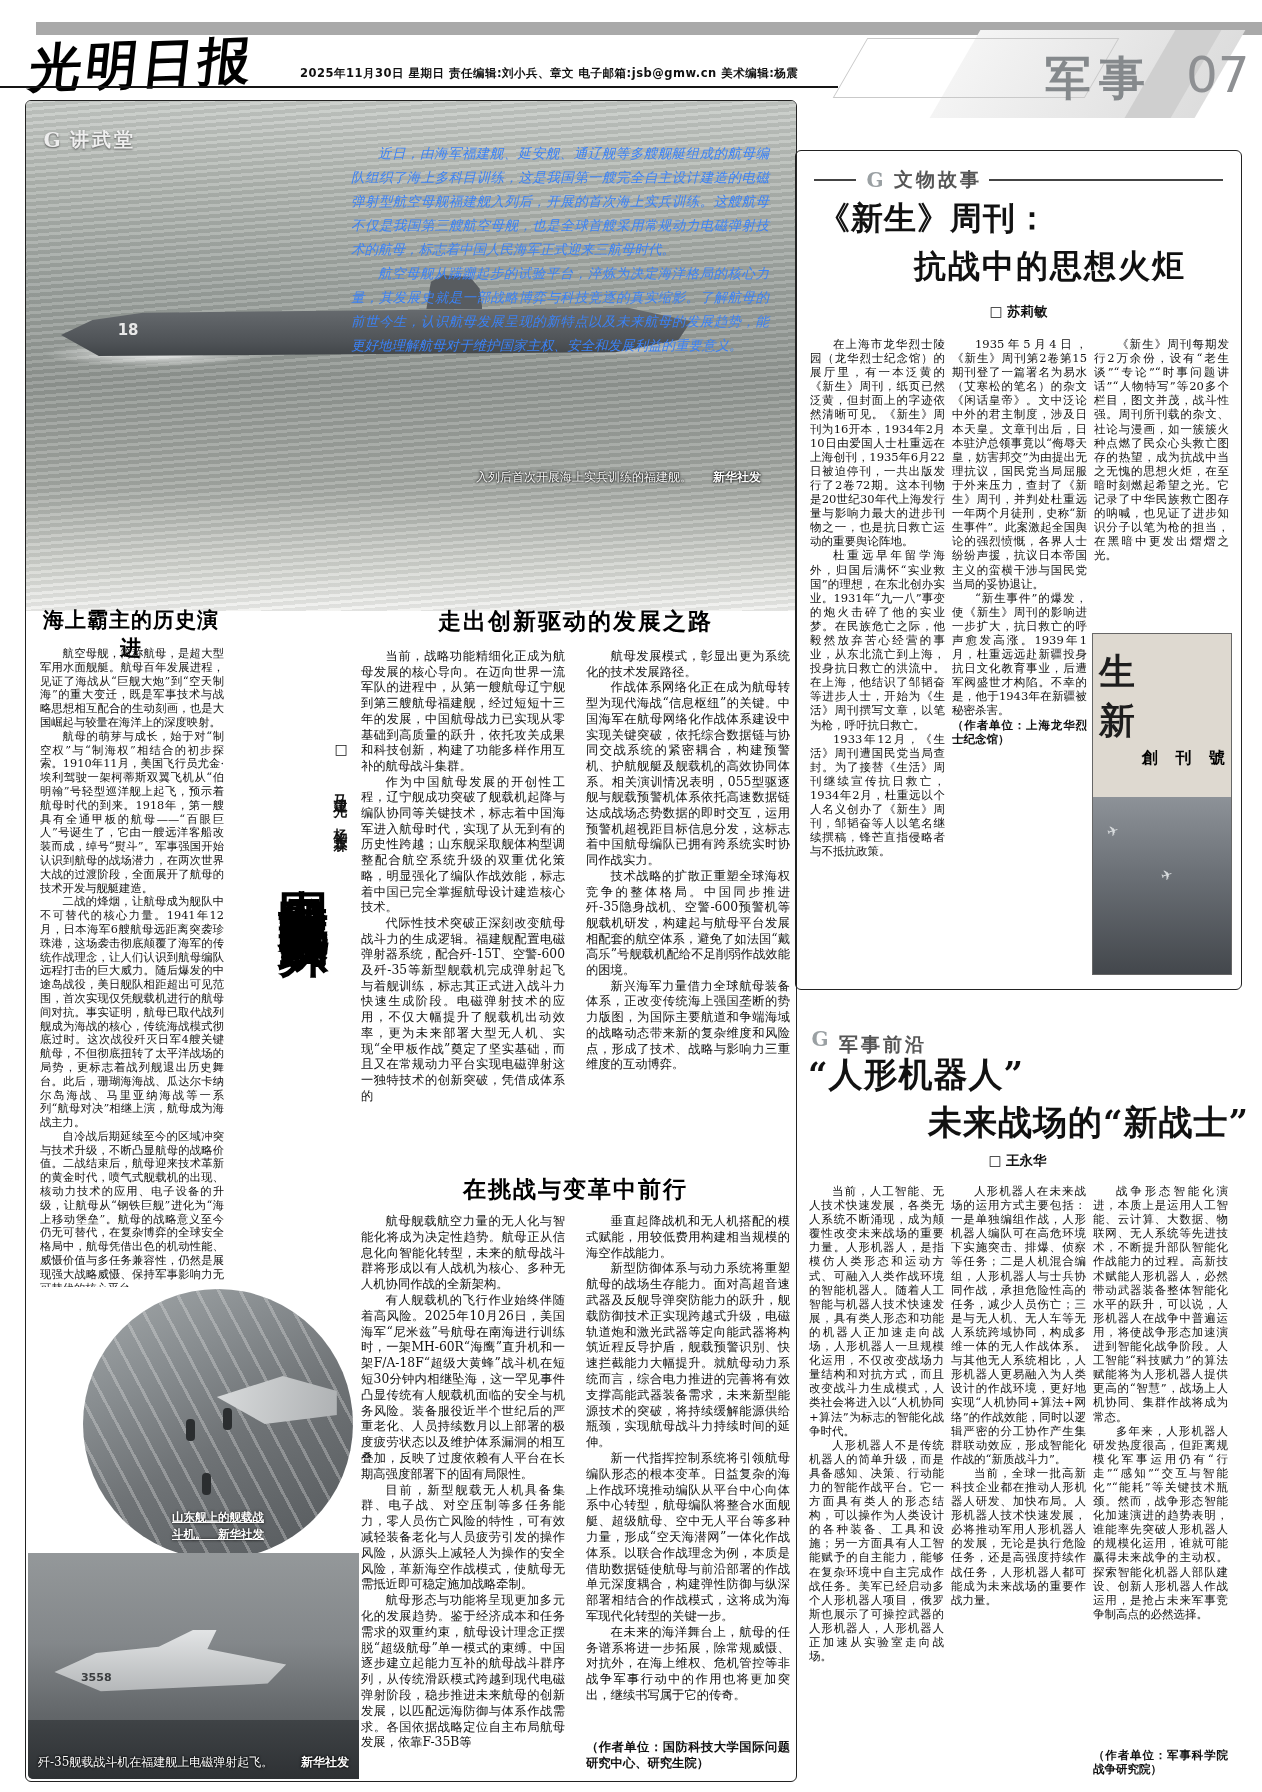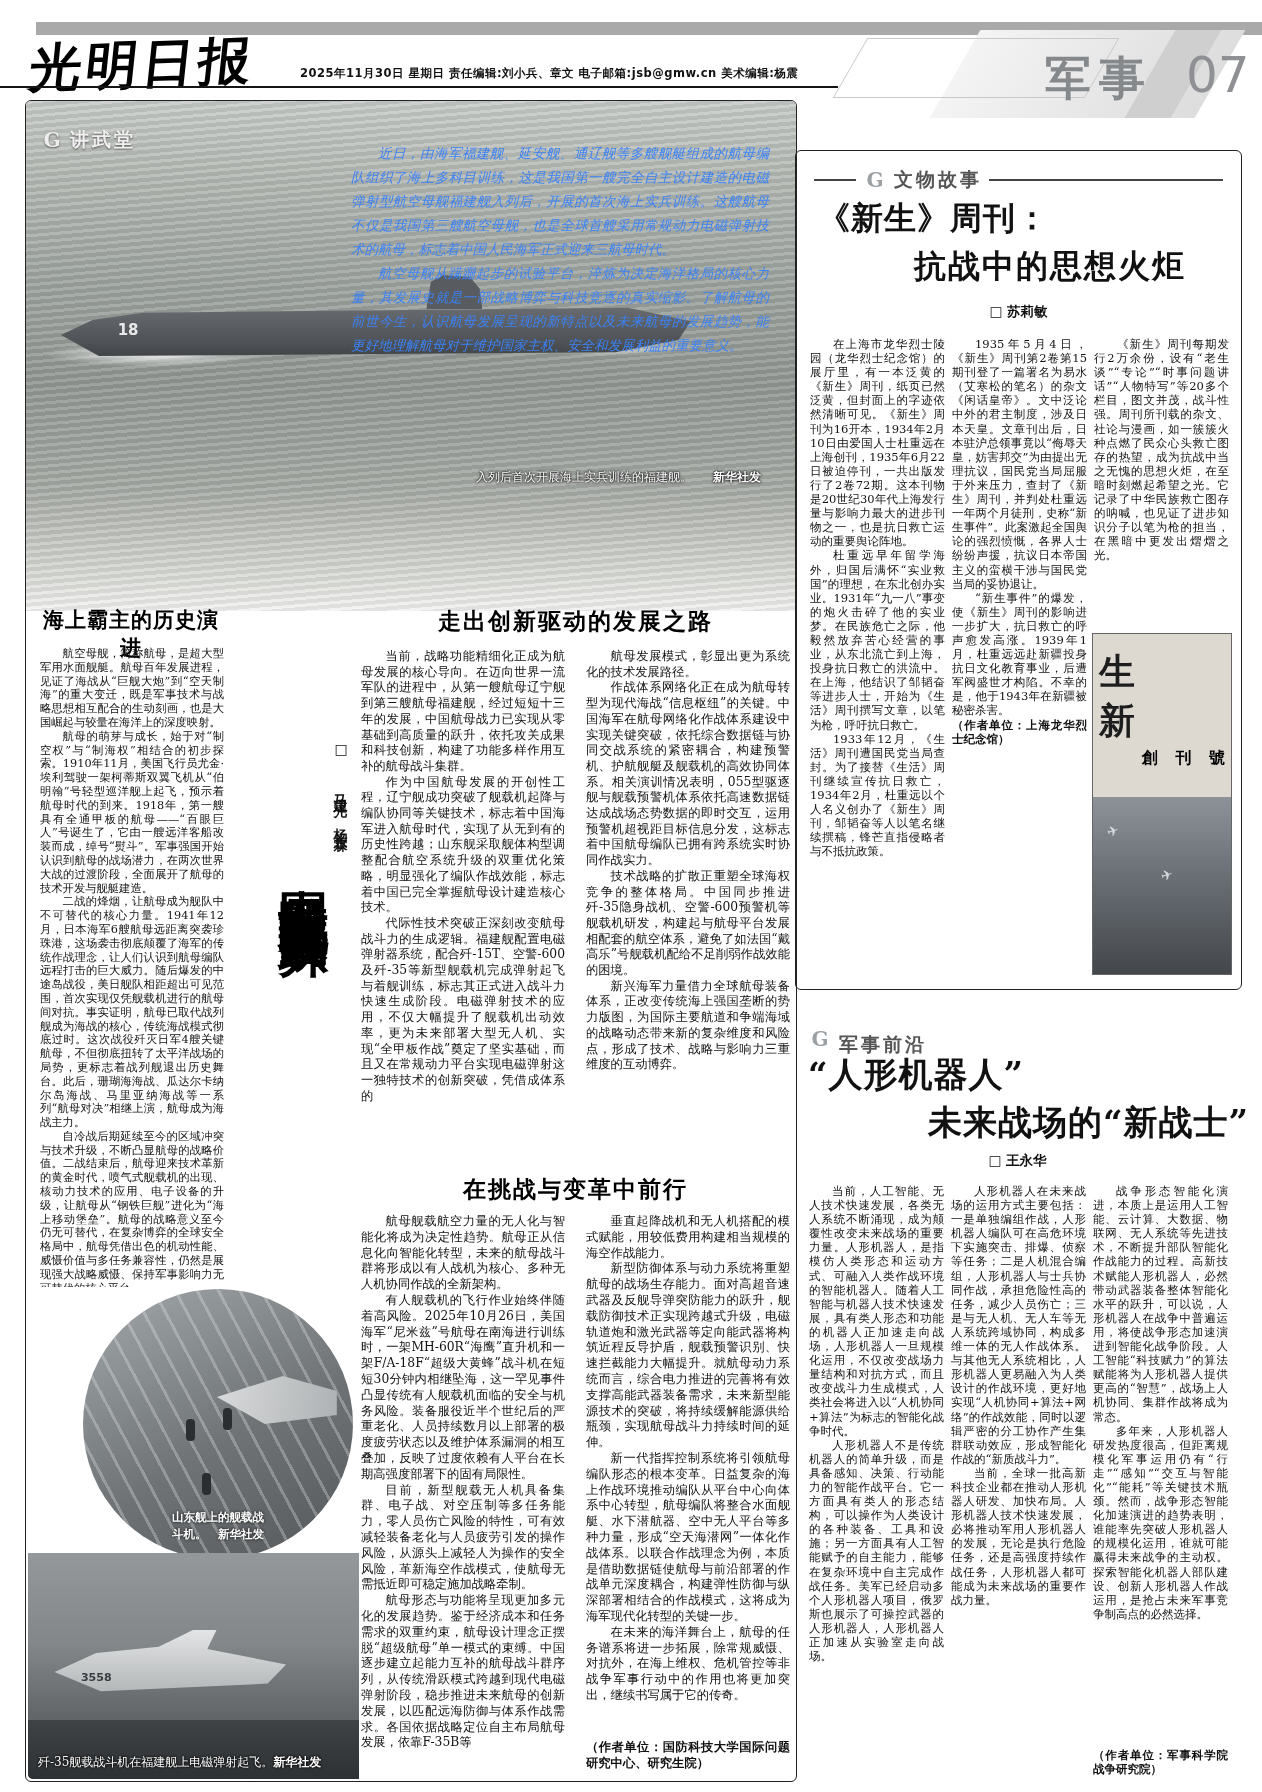--- a/index.html
+++ b/index.html
@@ -63,29 +63,29 @@
   .author{margin:0;font-weight:700;text-indent:0;}
   .author-abs{position:absolute;bottom:0;left:0;right:0;background:#fff;font-weight:700;margin:0;}
   
   .circle-photo{position:absolute;left:57px;top:1188px;width:270px;height:270px;border-radius:50%;overflow:hidden;
      background:linear-gradient(150deg,#a3a8aa 0%,#878c8f 30%,#6f7376 55%,#54585b 100%);}
   .deck-lines{position:absolute;inset:0;background:repeating-linear-gradient(62deg,rgba(255,255,255,0) 0 16px,rgba(235,235,235,.30) 16px 19px);}
   .crew{position:absolute;width:9px;height:22px;background:#2b2e30;border-radius:4px;}
   .jetwedge{position:absolute;right:6%;top:30%;width:120px;height:60px;background:linear-gradient(100deg,#d9dbdc,#aeb1b3);
             clip-path:polygon(0 45%,55% 10%,100% 35%,100% 75%,40% 90%);}
   .circle-cap{position:absolute;left:0;right:0;bottom:16px;text-align:center;color:#fff;font-size:11.5px;font-weight:700;
-              text-shadow:0 0 3px #000;line-height:1.5;}
+              text-shadow:0 0 3px #000;line-height:1.5;text-decoration:underline;}
   
   .jet-photo{position:absolute;left:2px;top:1452px;width:331px;height:226px;overflow:hidden;border-radius:0 0 0 5px;
      background:linear-gradient(180deg,#94989a 0%,#83878a 40%,#64686b 70%,#4c5053 100%);}
   .jet-body{position:absolute;left:8%;top:34%;width:70%;height:34%;background:linear-gradient(180deg,#e2e4e5,#a9acae);
      clip-path:polygon(0 55%,18% 30%,45% 22%,60% 0,70% 0,66% 25%,100% 45%,92% 70%,20% 80%);}
   .jet-num{position:absolute;left:16%;top:52%;font-size:11px;color:#3a3d3f;font-family:"DejaVu Sans",sans-serif;font-weight:700;}
   .deck-strip{position:absolute;left:0;bottom:0;width:100%;height:26%;background:linear-gradient(180deg,#3f4346,#2e3134);}
-  .jet-cap{position:absolute;left:10px;right:10px;bottom:8px;display:flex;justify-content:flex-start;color:#fff;
+  .jet-cap{position:absolute;left:10px;right:10px;bottom:8px;display:flex;justify-content:space-between;color:#fff;
            font-size:12px;text-shadow:0 0 3px #000,0 0 2px #000;}
   .jet-cap .credit{font-weight:700;}
   
   .relic-box{left:795px;top:150px;width:445px;height:838px;border:1.5px solid #222;border-radius:6px;}
   .kicker-row{position:absolute;left:18px;top:16px;right:18px;display:flex;align-items:center;gap:7px;}
   .kline{height:2px;background:#444;}
   .kline.short{width:42px;} .kline.grow{flex:1;}
   .kicker-row .glabel{font-size:19px;font-weight:900;color:#555;letter-spacing:3px;}
   .relic-h1{position:absolute;left:22px;top:46px;font-size:32px;font-weight:900;letter-spacing:1px;}
   .relic-h2{position:absolute;left:118px;top:94px;font-size:32px;font-weight:900;letter-spacing:2px;}
@@ -175,21 +175,21 @@
     <div class="col c-col m1">
         <p class="para">航母舰载航空力量的无人化与智能化将成为决定性趋势。航母正从信息化向智能化转型，未来的航母战斗群将形成以有人战机为核心、多种无人机协同作战的全新架构。</p>
         <p class="para">有人舰载机的飞行作业始终伴随着高风险。2025年10月26日，美国海军“尼米兹”号航母在南海进行训练时，一架MH-60R“海鹰”直升机和一架F/A-18F“超级大黄蜂”战斗机在短短30分钟内相继坠海，这一罕见事件凸显传统有人舰载机面临的安全与机务风险。装备服役近半个世纪后的严重老化、人员持续数月以上部署的极度疲劳状态以及维护体系漏洞的相互叠加，反映了过度依赖有人平台在长期高强度部署下的固有局限性。</p>
         <p class="para">目前，新型舰载无人机具备集群、电子战、对空压制等多任务能力，零人员伤亡风险的特性，可有效减轻装备老化与人员疲劳引发的操作风险，从源头上减轻人为操作的安全风险，革新海空作战模式，使航母无需抵近即可稳定施加战略牵制。</p>
         <p class="para">航母形态与功能将呈现更加多元化的发展趋势。鉴于经济成本和任务需求的双重约束，航母设计理念正摆脱“超级航母”单一模式的束缚。中国逐步建立起能力互补的航母战斗群序列，从传统滑跃模式跨越到现代电磁弹射阶段，稳步推进未来航母的创新发展，以匹配远海防御与体系作战需求。各国依据战略定位自主布局航母发展，依靠F-35B等</p>
       </div>
     <div class="col c-col m2">
       <div>
           <p class="para">垂直起降战机和无人机搭配的模式赋能，用较低费用构建相当规模的海空作战能力。</p>
           <p class="para">新型防御体系与动力系统将重塑航母的战场生存能力。面对高超音速武器及反舰导弹突防能力的跃升，舰载防御技术正实现跨越式升级，电磁轨道炮和激光武器等定向能武器将构筑近程反导护盾，舰载预警识别、快速拦截能力大幅提升。就航母动力系统而言，综合电力推进的完善将有效支撑高能武器装备需求，未来新型能源技术的突破，将持续缓解能源供给瓶颈，实现航母战斗力持续时间的延伸。</p>
-          <p class="para">新一代指挥控制系统将引领航母编队形态的根本变革。日益复杂的海上作战环境推动编队从平台中心向体系中心转型，航母编队将整合水面舰艇、水下潜航器、空中无人平台等多种力量，形成“空天海潜网”一体化作战体系。以联合作战理念为例，本质是借助数据链使航母与前沿部署的作战单元深度耦合，构建弹性防御与纵深部署相结合的作战模式，这将成为海军现代化转型的关键一步。</p>
+          <p class="para">新一代指挥控制系统将引领航母编队形态的根本变革。日益复杂的海上作战环境推动编队从平台中心向体系中心转型，航母编队将整合水面舰艇、超级航母、空中无人平台等多种力量，形成“空天海潜网”一体化作战体系。以联合作战理念为例，本质是借助数据链使航母与前沿部署的作战单元深度耦合，构建弹性防御与纵深部署相结合的作战模式，这将成为海军现代化转型的关键一步。</p>
           <p class="para">在未来的海洋舞台上，航母的任务谱系将进一步拓展，除常规威慑、对抗外，在海上维权、危机管控等非战争军事行动中的作用也将更加突出，继续书写属于它的传奇。</p>
         </div>
       <p class="author-abs">（作者单位：国防科技大学国际问题研究中心、研究生院）</p>
     </div>
 
     <div class="circle-photo">
       <div class="deck-lines"></div>
       <div class="jetwedge"></div>
       <div class="crew" style="left:38%;top:48%;"></div>
       <div class="crew" style="left:52%;top:44%;"></div>

